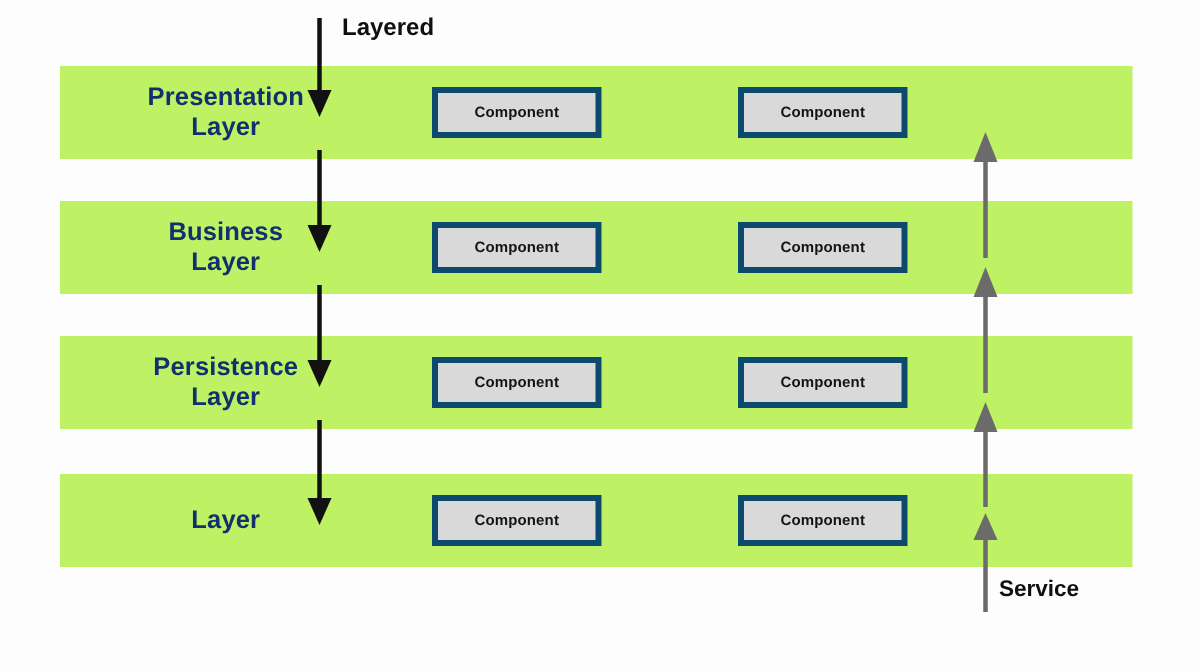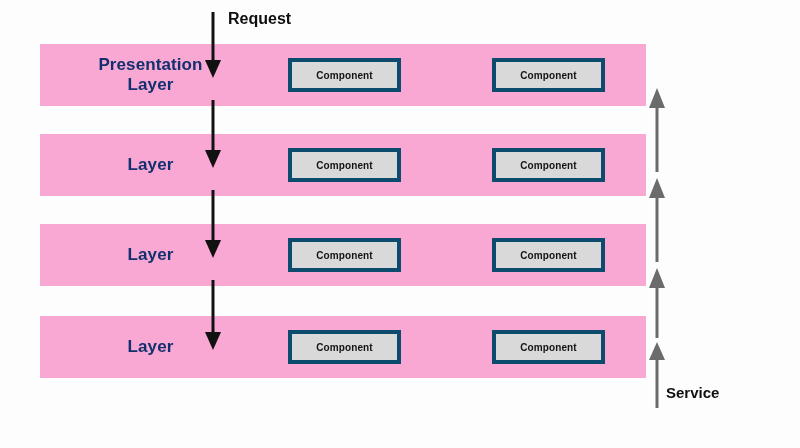--- a/index.html
+++ b/index.html
@@ -19,23 +19,23 @@
     position: relative;
     width: 800px;
     height: 448px;
     background: #fdfdfd;
   }
 
   
   .layer-bar {
     position: absolute;
     left: 40px;
-    width: 606px;
+    width: 715px;
     height: 62px;
-    background: #f9a8d4;
+    background: #bef264;
     box-sizing: border-box;
   }
   .layer-bar.l1 { top: 44px; }
   .layer-bar.l2 { top: 134px; }
   .layer-bar.l3 { top: 224px; }
   .layer-bar.l4 { top: 316px; }
 
   .layer-label {
     position: absolute;
     left: 8px;
@@ -124,28 +124,30 @@
     <div class="layer-label">
       <span>Presentation</span>
       <span>Layer</span>
     </div>
     <div class="component-box slot-a">Component</div>
     <div class="component-box slot-b">Component</div>
   </div>
 
   <div class="layer-bar l2">
     <div class="layer-label">
+      <span>Business</span>
       <span>Layer</span>
     </div>
     <div class="component-box slot-a">Component</div>
     <div class="component-box slot-b">Component</div>
   </div>
 
   <div class="layer-bar l3">
     <div class="layer-label">
+      <span>Persistence</span>
       <span>Layer</span>
     </div>
     <div class="component-box slot-a">Component</div>
     <div class="component-box slot-b">Component</div>
   </div>
 
   <div class="layer-bar l4">
     <div class="layer-label">
       <span>Layer</span>
     </div>
@@ -177,18 +179,18 @@
       <polygon points="649,288 665,288 657,268" fill="#6b6b6b"></polygon>
 
       <line x1="657" y1="262" x2="657" y2="196" stroke="#6b6b6b" stroke-width="3"></line>
       <polygon points="649,198 665,198 657,178" fill="#6b6b6b"></polygon>
 
       <line x1="657" y1="172" x2="657" y2="106" stroke="#6b6b6b" stroke-width="3"></line>
       <polygon points="649,108 665,108 657,88" fill="#6b6b6b"></polygon>
     </g>
   </svg>
 
-  <div class="flow-label" id="request-label">Request</div>
+  <div class="flow-label" id="request-label">Layered</div>
 
   <div class="flow-label" id="service-label">Service</div>
 
 
 </div>
 
 </body></html>

